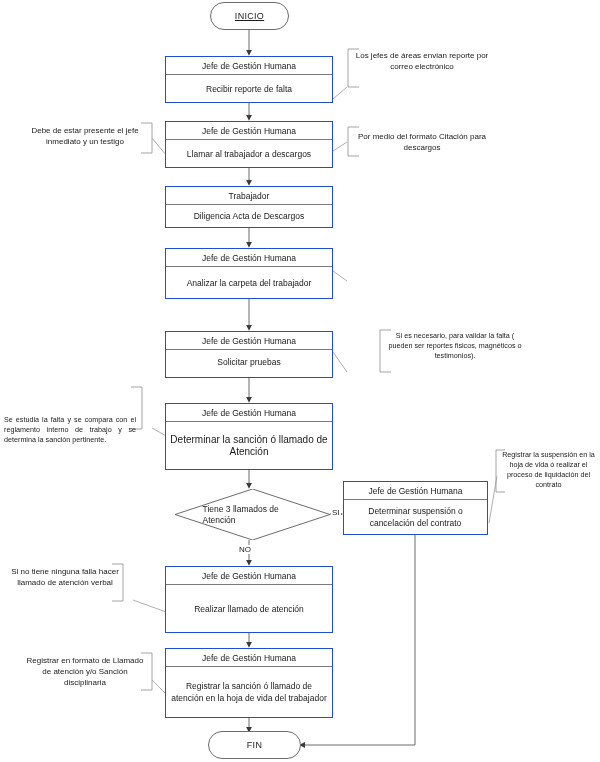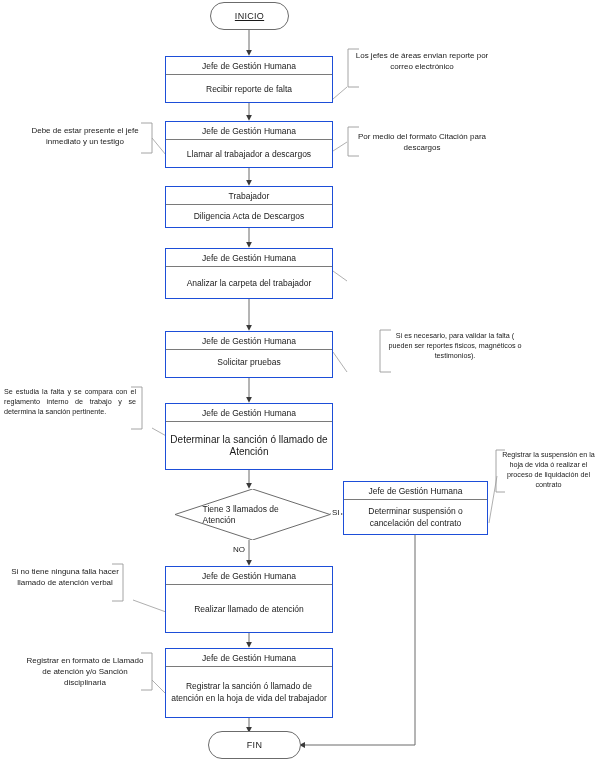--- a/index.html
+++ b/index.html
@@ -110,21 +110,21 @@
     box-sizing: border-box;
   }
   .note svg {
     position: absolute;
     left: 0;
     top: 0;
     overflow: visible;
   }
   .note.right .txt { text-align: center; }
   .note.left  .txt { text-align: center; }
-  .note.justify .txt { text-align: justify; }
+  .note.justify .txt { text-align: justify; margin-top: 28px; }
   
   .branchlabel {
     position: absolute;
     font-size: 8px;
     color: #1a1a1a;
     background: #ffffff;
     padding: 0 1px;
     text-align: center;
   }
 </style>
@@ -214,21 +214,21 @@
   </div>
 
   <div class="decision" style="left:175px; top:489px; width:155px; height:51px;">
     <svg width="155" height="51" viewBox="0 0 155 51" xmlns="http://www.w3.org/2000/svg">
       <polygon points="77.5,0 155,25.5 77.5,51 0,25.5" fill="#ffffff" stroke="#6b6b6b" stroke-width="1"></polygon>
     </svg>
     <div class="dlabel">Tiene 3 llamados de Atención</div>
   </div>
 
   <div class="branchlabel" style="left:331px; top:508px;">SI</div>
-  <div class="branchlabel" style="left:232px; top:545px;">NO</div>
+  <div class="branchlabel" style="left:238px; top:545px;">NO</div>
 
   <div class="procbox" style="left:343px; top:481px; width:145px; height:54px;">
     <div class="hdr">Jefe de Gestión Humana</div>
     <div class="bdy">Determinar suspensión o cancelación del contrato</div>
   </div>
 
   <div class="procbox" style="left:165px; top:566px; width:168px; height:67px;">
     <div class="hdr">Jefe de Gestión Humana</div>
     <div class="bdy">Realizar llamado de atención</div>
   </div>

